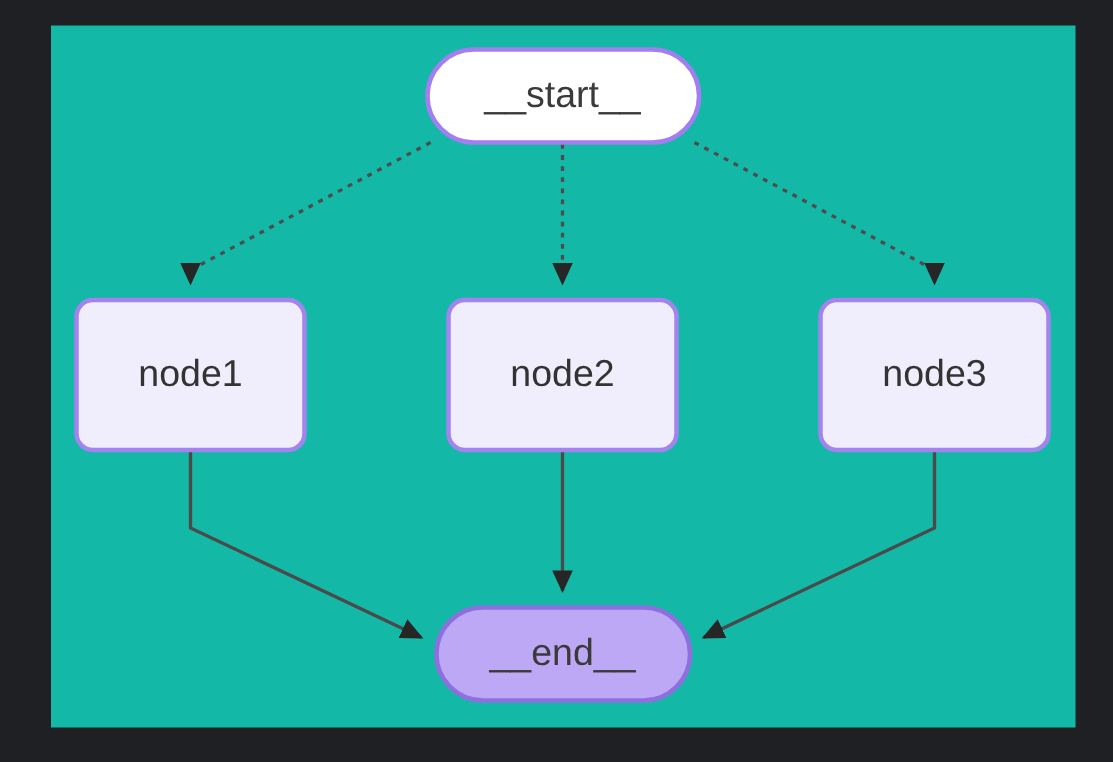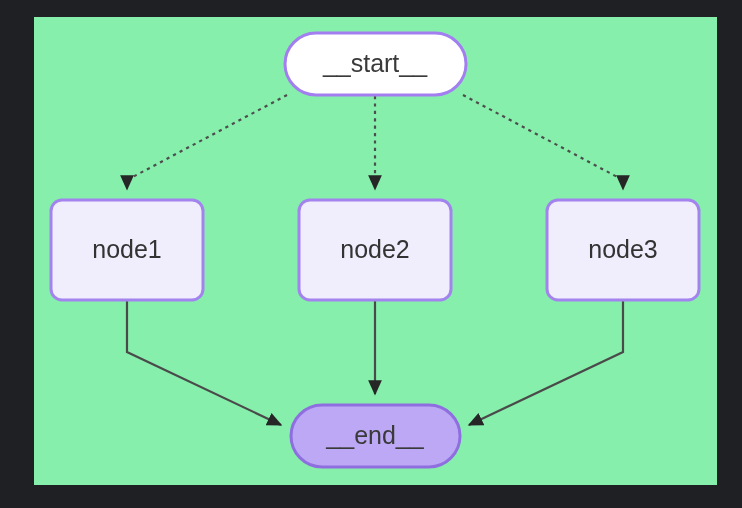--- a/index.html
+++ b/index.html
@@ -19,21 +19,21 @@
     width: 742px;
     height: 508px;
     background: #1e2023;
   }
   #canvas-panel {
     position: absolute;
     left: 34px;
     top: 17px;
     width: 683px;
     height: 468px;
-    background: #86efac;
+    background: #14b8a6;
   }
   #graph-svg {
     position: absolute;
     left: 0;
     top: 0;
     width: 683px;
     height: 468px;
     display: block;
   }
   .node-label {

